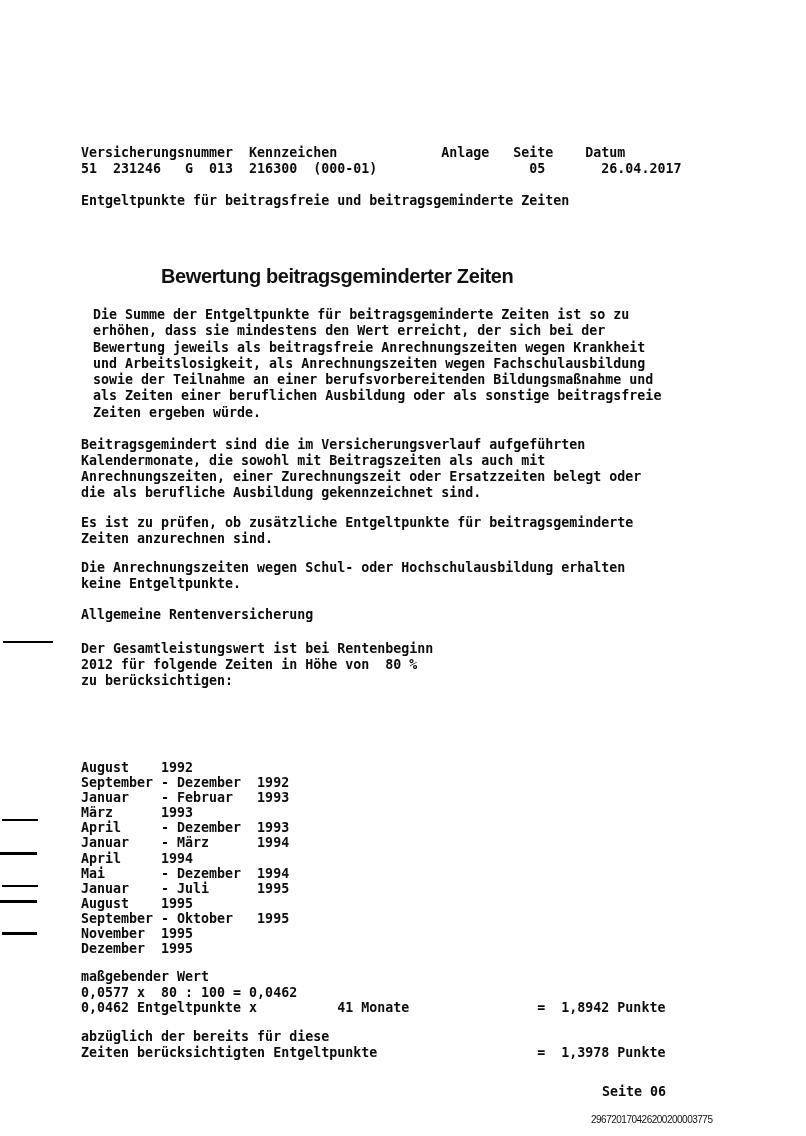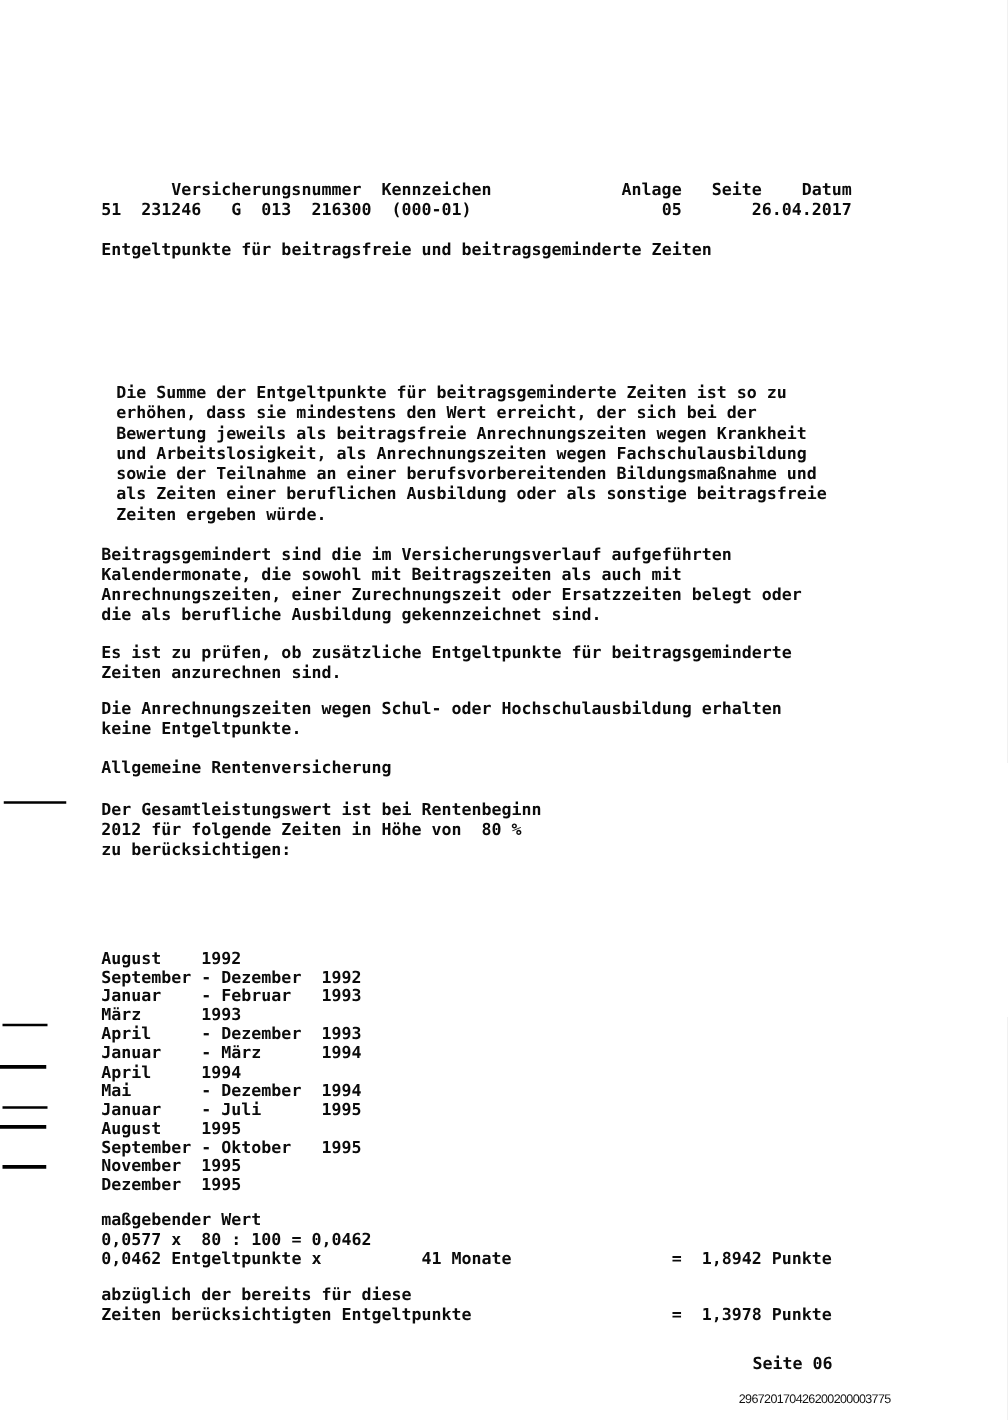--- a/index.html
+++ b/index.html
@@ -58,25 +58,26 @@
 
 <div class="page">
 
   <div class="scan-mark" style="left:3px;  top:641px; width:50px; height:2px;"></div>
   <div class="scan-mark" style="left:2px;  top:819px; width:36px; height:2px;"></div>
   <div class="scan-mark" style="left:0px;  top:852px; width:37px; height:3px;"></div>
   <div class="scan-mark" style="left:2px;  top:885px; width:36px; height:2px;"></div>
   <div class="scan-mark" style="left:0px;  top:900px; width:37px; height:3px;"></div>
   <div class="scan-mark" style="left:2px;  top:932px; width:35px; height:3px;"></div>
 
-  <pre class="mono header-block" style="left:81px; top:145px;text-align:right;"><span>Versicherungsnummer  Kennzeichen             Anlage   Seite    Datum</span>
+  <pre class="mono header-block" style="left:81px; top:145px;"><span>Versicherungsnummer  Kennzeichen             Anlage   Seite    Datum</span>
 <span>51  231246   G  013  216300  (000-01)                   05       26.04.2017</span></pre>
 
   <pre class="mono" style="left:81px; top:193px;">Entgeltpunkte für beitragsfreie und beitragsgeminderte Zeiten</pre>
 
+  <h1 class="doc-heading" style="left:161px; top:265px;">Bewertung beitragsgeminderter Zeiten</h1>
 
   <pre class="mono" style="left:81px; top:307px; line-height:16.3px;margin-left:12px;">Die Summe der Entgeltpunkte für beitragsgeminderte Zeiten ist so zu
 erhöhen, dass sie mindestens den Wert erreicht, der sich bei der
 Bewertung jeweils als beitragsfreie Anrechnungszeiten wegen Krankheit
 und Arbeitslosigkeit, als Anrechnungszeiten wegen Fachschulausbildung
 sowie der Teilnahme an einer berufsvorbereitenden Bildungsmaßnahme und
 als Zeiten einer beruflichen Ausbildung oder als sonstige beitragsfreie
 Zeiten ergeben würde.</pre>
 
   <pre class="mono" style="left:81px; top:437px; line-height:16.1px;">Beitragsgemindert sind die im Versicherungsverlauf aufgeführten

